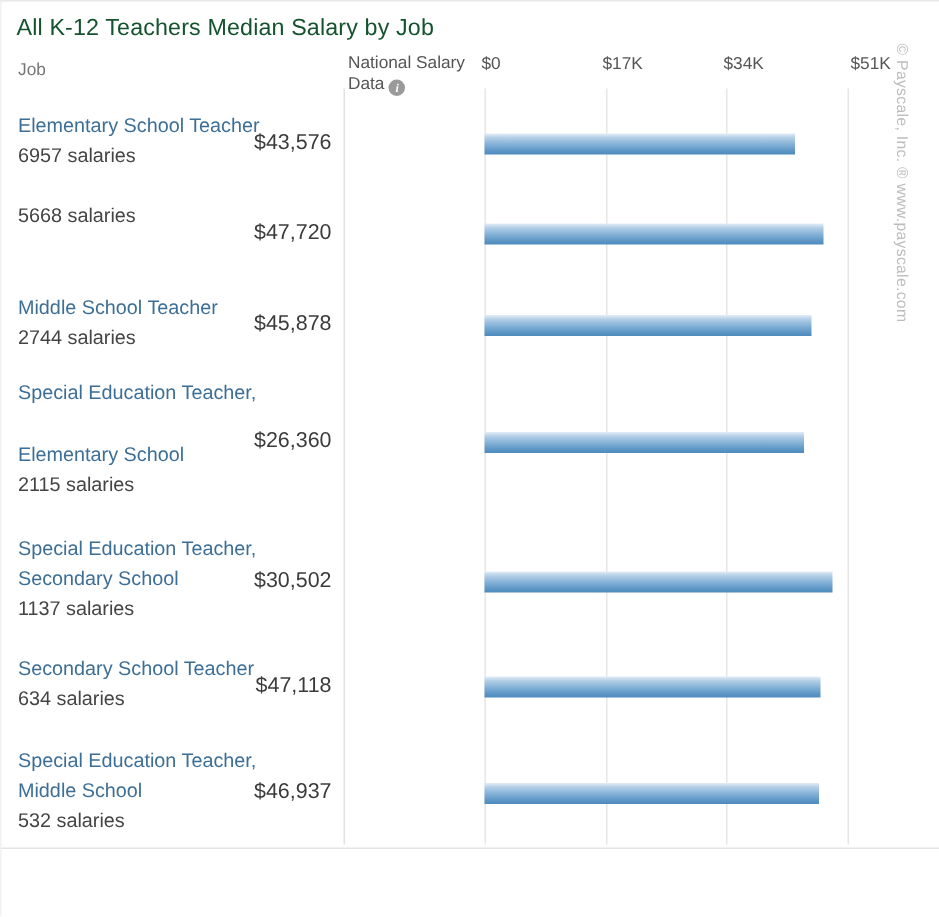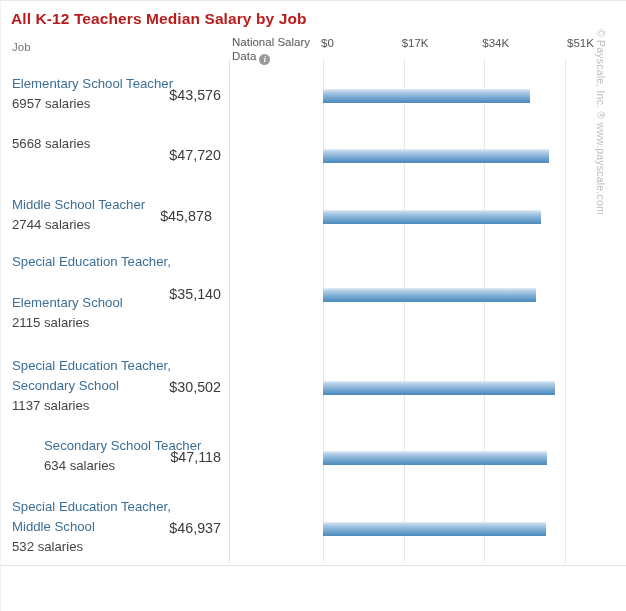--- a/index.html
+++ b/index.html
@@ -24,24 +24,23 @@
     border-top: 1px solid #e8e8e8;
     border-left: 1px solid #f2f2f2;
   }
 
   
   .chart-title {
     position: absolute;
     left: 10px;
     top: 9px;
     font-size: 15.5px;
-    color: #b91c1c;
+    color: #14532d;
     letter-spacing: 0.1px;
     white-space: nowrap;
-    font-weight: bold;
   }
 
   
   .col-head-job {
     position: absolute;
     left: 11px;
     top: 40px;
     font-size: 11.5px;
     color: #777777;
   }
@@ -192,26 +191,26 @@
   </div>
 
   <div class="v-sep"></div>
 
   <div id="rows-layer">
       <div class="row-job" style="top: 72.7px;"><span>Elementary School Teacher</span><span class="count">6957 salaries</span></div>
       <div class="row-value" style="top: 86px;">$43,576</div>
       <div class="row-job" style="top: 132.7px;"><span class="count">5668 salaries</span></div>
       <div class="row-value" style="top: 146px;">$47,720</div>
       <div class="row-job" style="top: 193.7px;"><span>Middle School Teacher</span><span class="count">2744 salaries</span></div>
-      <div class="row-value" style="top: 207px; text-align: center;">$45,878</div>
+      <div class="row-value" style="top: 207px;">$45,878</div>
       <div class="row-job" style="top: 251.4px;"><span>Special Education Teacher,</span><br><br><span>Elementary School</span><span class="count">2115 salaries</span></div>
-      <div class="row-value" style="top: 285px;">$35,140</div>
+      <div class="row-value" style="top: 285px;">$26,360</div>
       <div class="row-job" style="top: 354.55px;"><span>Special Education Teacher,</span><br><span>Secondary School</span><span class="count">1137 salaries</span></div>
       <div class="row-value" style="top: 378px;">$30,502</div>
-      <div class="row-job" style="top: 434.7px; margin-left: 32px;"><span>Secondary School Teacher</span><span class="count">634 salaries</span></div>
+      <div class="row-job" style="top: 434.7px;"><span>Secondary School Teacher</span><span class="count">634 salaries</span></div>
       <div class="row-value" style="top: 448px;">$47,118</div>
       <div class="row-job" style="top: 495.55px;"><span>Special Education Teacher,</span><br><span>Middle School</span><span class="count">532 salaries</span></div>
       <div class="row-value" style="top: 519px;">$46,937</div>
     </div>
 
   <div id="plot">
     <div id="gridlines">
         <div class="gridline" style="left: 0px;"></div>
         <div class="gridline" style="left: 80.6667px;"></div>
         <div class="gridline" style="left: 161.333px;"></div>

